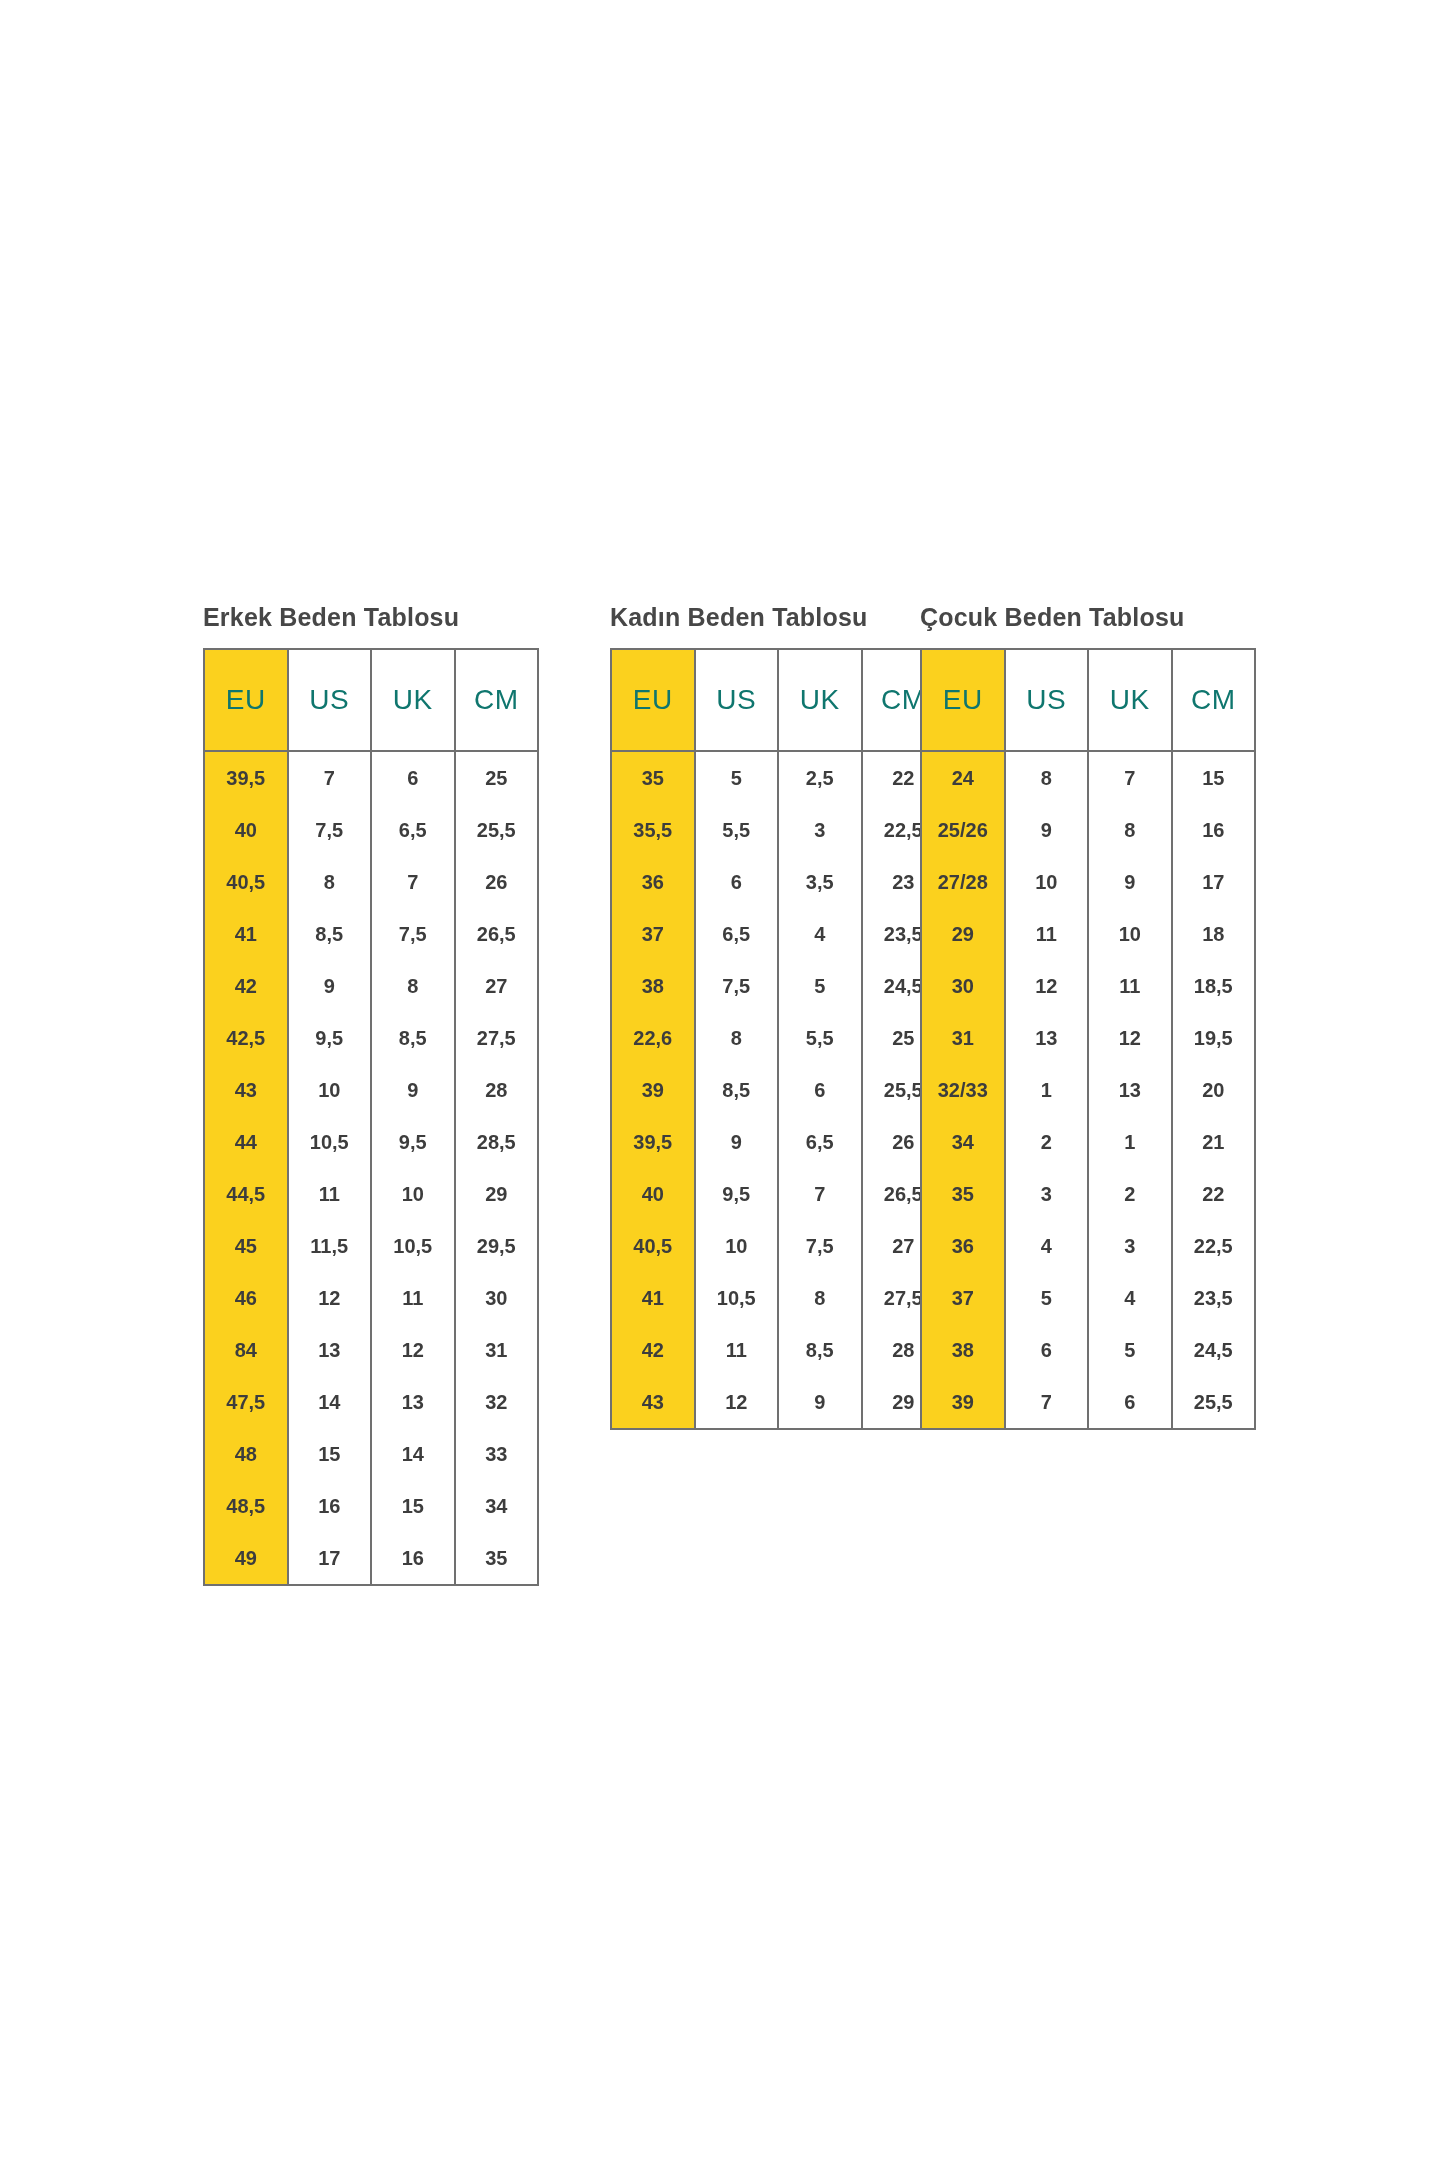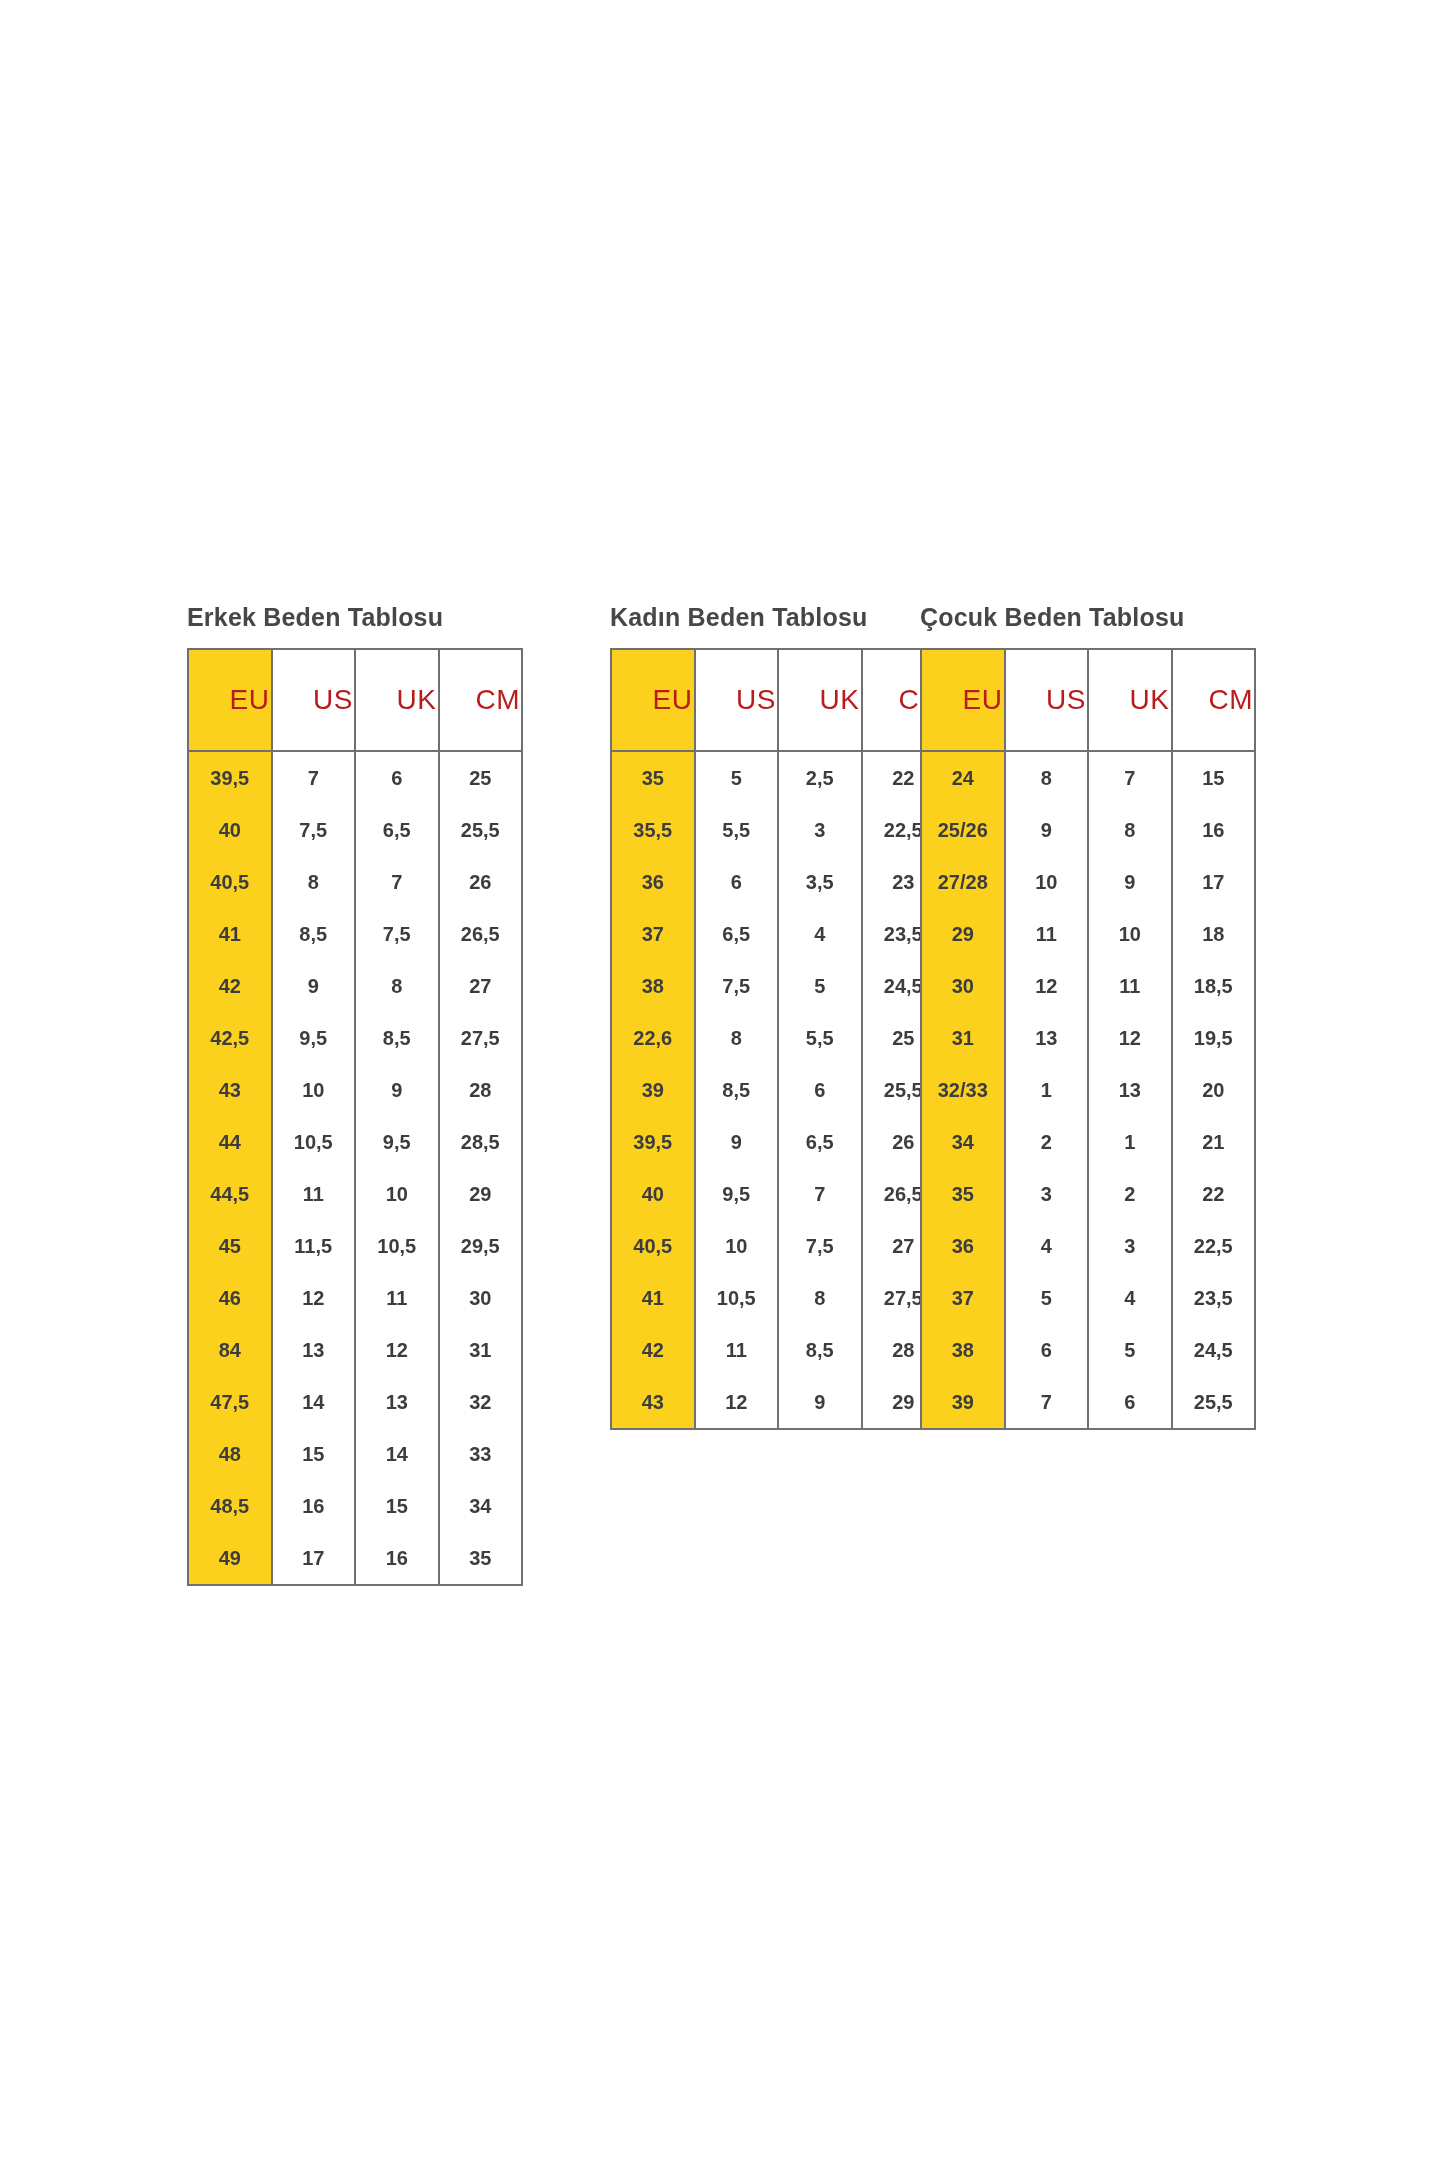--- a/index.html
+++ b/index.html
@@ -10,21 +10,21 @@
   }
   html,body{margin:0;padding:0;}
   body{
     width:1440px;height:2160px;
     background:#ffffff;
     position:relative;
     font-family:"Liberation Sans", sans-serif;
     color:var(--text);
   }
   .size-section{position:absolute;top:600px;width:336px;}
-  #section-men{left:187px;}
+  #section-men{left:203px;}
   #section-women{left:562px;padding-left:48px;}
   #section-children{left:920px;}
   .section-title{
     font-size:25px;
     font-weight:600;
     letter-spacing:0.2px;
     color:var(--title);
     line-height:34px;
     height:34px;
     white-space:nowrap;
@@ -38,24 +38,24 @@
   table.size-table, table.size-table th, table.size-table td{
     border-left:2px solid var(--border);
     border-right:2px solid var(--border);
   }
   table.size-table{border:2px solid var(--border);}
   table.size-table thead th{
     height:98px;
     font-size:28px;
     font-weight:500;
     letter-spacing:0.5px;
-    text-align:right;
+    text-align:center;
     vertical-align:middle;
     border-bottom:2px solid var(--border);
-    color:#b91c1c;
+    color:#0f766e;
   }
   table.size-table tbody td{
     height:50px;
     font-size:20px;
     font-weight:700;
     text-align:center;
     vertical-align:middle;
     border-top:none;
     border-bottom:none;
     color:var(--text);

